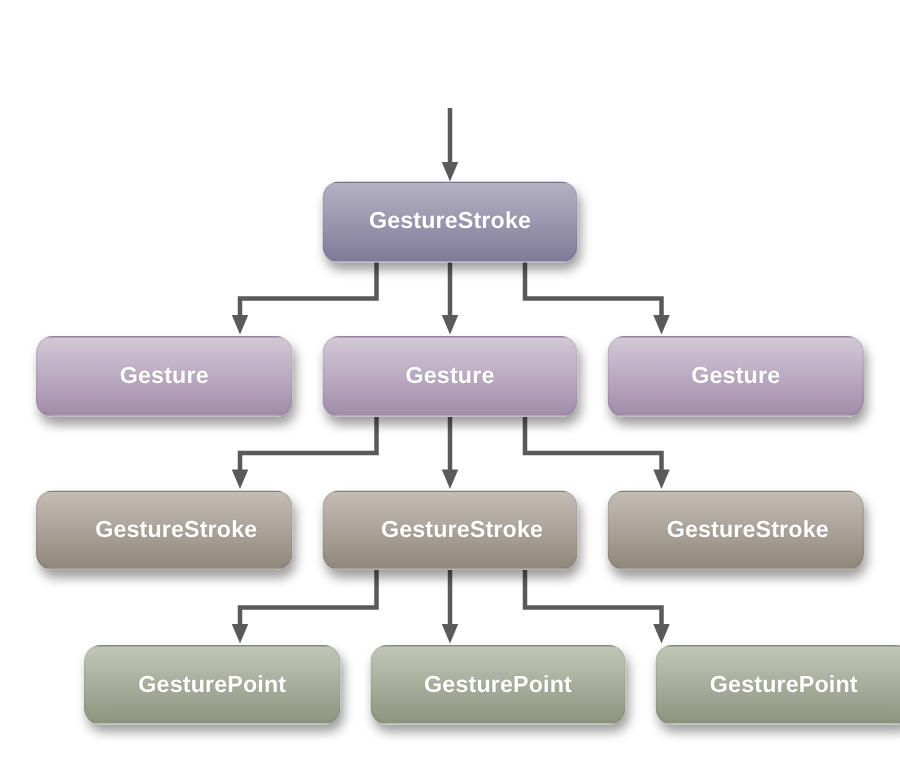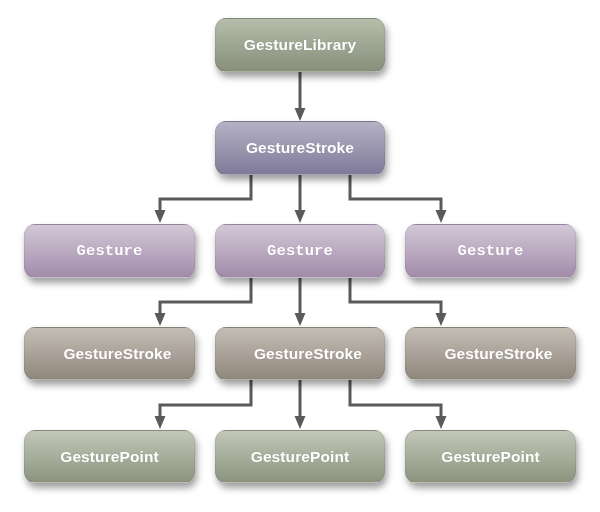--- a/index.html
+++ b/index.html
@@ -43,28 +43,28 @@
       border: 1px solid rgba(0,0,0,0.06);
     }
     .node.lib {
       background: linear-gradient(to bottom, #b6bdaa 0%, #9ba391 55%, #878f7c 100%);
     }
     .node.store {
       background: linear-gradient(to bottom, #b4b1c4 0%, #9894ad 55%, #7f7a98 100%);
     }
     .node.gesture {
       background: linear-gradient(to bottom, #d3c8d6 0%, #b8a7bf 55%, #a18ba9 100%);
-      font-family: Liberation Mono, monospace;
     }
     .node.stroke {
       background: linear-gradient(to bottom, #c3bdb5 0%, #a8a096 55%, #8f877c 100%);
       padding-left: 16px;
     }
     .node.point {
       background: linear-gradient(to bottom, #c2c7b9 0%, #a4ab98 55%, #8c9480 100%);
+      margin-left: 32px;
     }
     .conn {
       stroke: #5a5a5a;
       stroke-width: 3;
       fill: none;
     }
     .arrowhead {
       fill: #5a5a5a;
     }
   </style>
@@ -113,23 +113,20 @@
     <g>
       <path class="conn" d="M300 380 L300 418" style="stroke: rgb(90, 90, 90);"></path>
       <polygon class="arrowhead" points="294.5,416 305.5,416 300,429" style="fill: rgb(90, 90, 90);"></polygon>
     </g>
     <g>
       <path class="conn" d="M350 380 L350 405 L441 405 L441 418" style="stroke: rgb(90, 90, 90);"></path>
       <polygon class="arrowhead" points="435.5,416 446.5,416 441,429" style="fill: rgb(90, 90, 90);"></polygon>
     </g>
   </svg>
 
-  <div class="node lib" style="left:215px; top:18px; width:170px; height:54px;">
-    <span>GestureLibrary</span>
-  </div>
 
   <div class="node store" style="left:215px; top:121px; width:170px; height:54px;">
     <span>GestureStroke</span>
   </div>
 
   <div class="node gesture" style="left:24px; top:224px; width:171px; height:54px;">
     <span>Gesture</span>
   </div>
   <div class="node gesture" style="left:215px; top:224px; width:170px; height:54px;">
     <span>Gesture</span>

